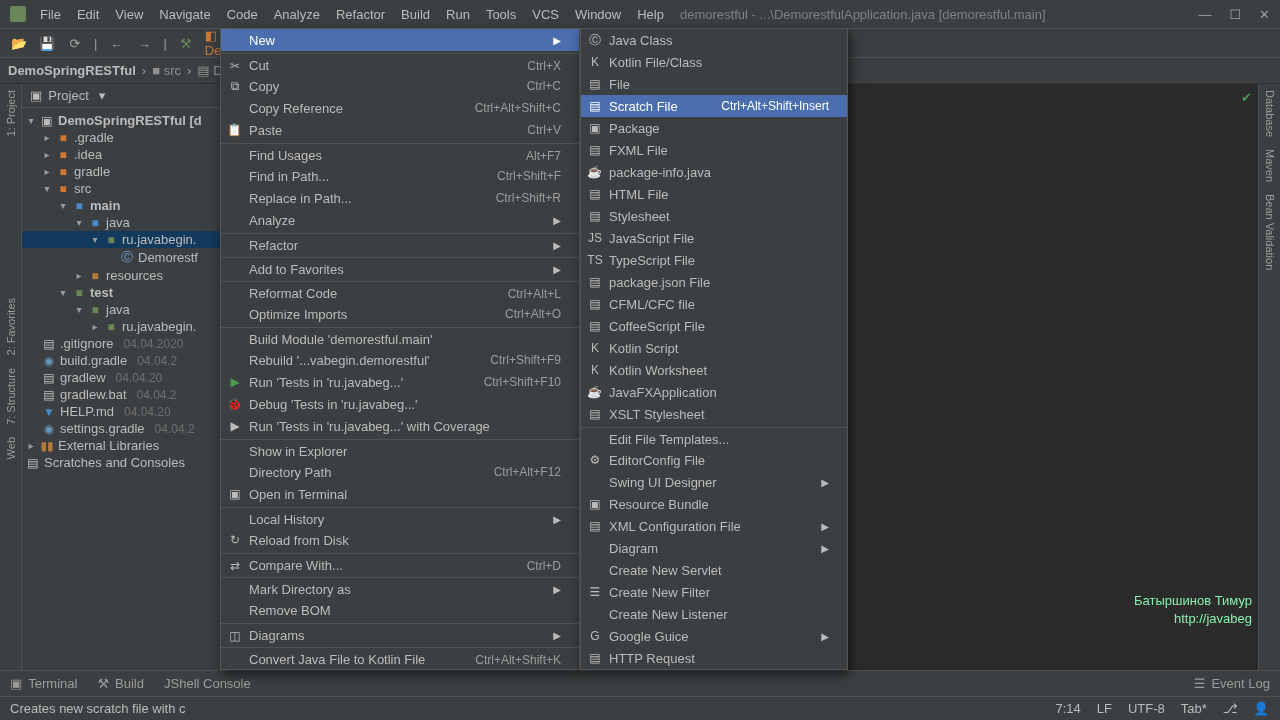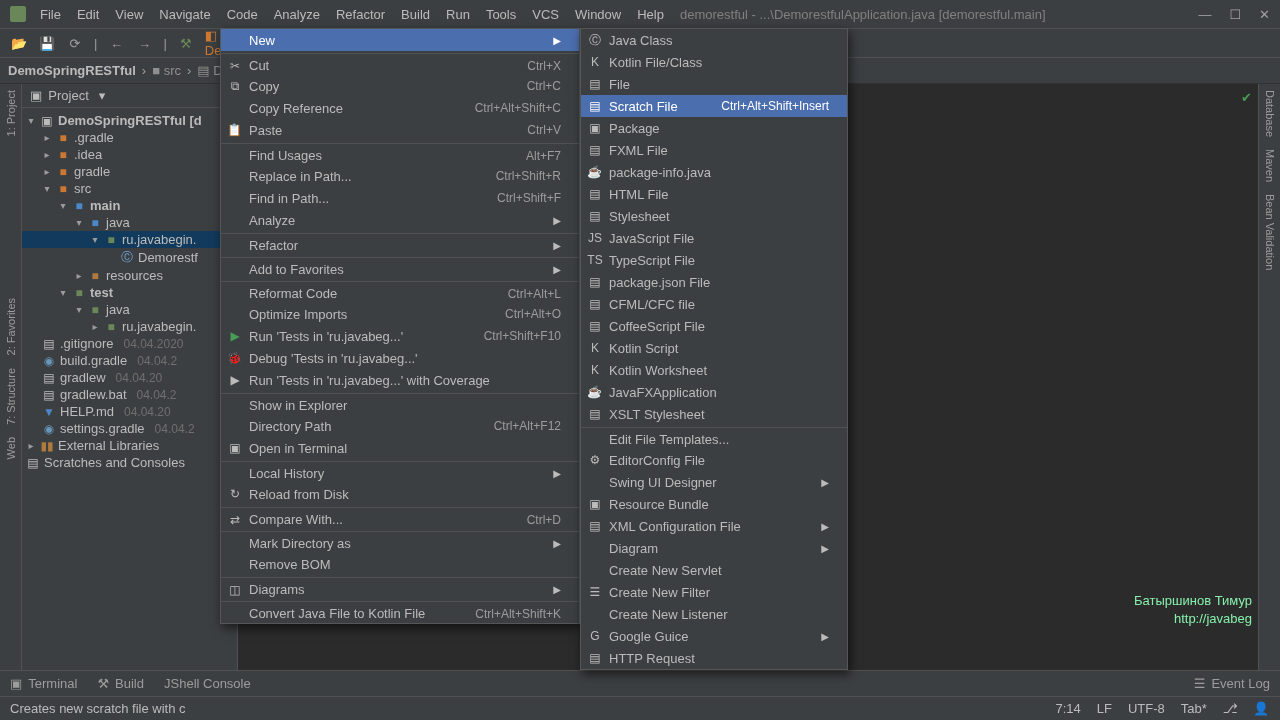--- a/index.html
+++ b/index.html
@@ -288,46 +288,53 @@
     <div class="mrow">
       <span class="micon">📋</span>
       <span>Paste</span>
       <span class="short">Ctrl+V</span>
     </div>
     <div class="mrow sep">
       <span>Find Usages</span>
       <span class="short">Alt+F7</span>
     </div>
     <div class="mrow">
+      <span>Find in Path...</span>
+      <span class="short">Ctrl+Shift+F</span>
+    </div>
+    <div class="mrow">
       <span>Replace in Path...</span>
       <span class="short">Ctrl+Shift+R</span>
     </div>
     <div class="mrow">
-      <span>Find in Path...</span>
-      <span class="short">Ctrl+Shift+F</span>
-    </div>
-    <div class="mrow">
       <span>Analyze</span>
       <span class="arrow">▶</span>
     </div>
     <div class="mrow sep">
       <span>Refactor</span>
       <span class="arrow">▶</span>
     </div>
     <div class="mrow sep">
       <span>Add to Favorites</span>
       <span class="arrow">▶</span>
     </div>
     <div class="mrow sep">
       <span>Reformat Code</span>
       <span class="short">Ctrl+Alt+L</span>
     </div>
     <div class="mrow">
       <span>Optimize Imports</span>
       <span class="short">Ctrl+Alt+O</span>
+    </div>
+    <div class="mrow sep">
+      <span>Build Module 'demorestful.main'</span>
+    </div>
+    <div class="mrow">
+      <span>Rebuild '...vabegin.demorestful'</span>
+      <span class="short">Ctrl+Shift+F9</span>
     </div>
     <div class="mrow">
       <span class="micon" style="color: rgb(73, 156, 84);">▶</span>
       <span>Run 'Tests in 'ru.javabeg...'</span>
       <span class="short">Ctrl+Shift+F10</span>
     </div>
     <div class="mrow">
       <span class="micon">🐞</span>
       <span>Debug 'Tests in 'ru.javabeg...'</span>
     </div>

